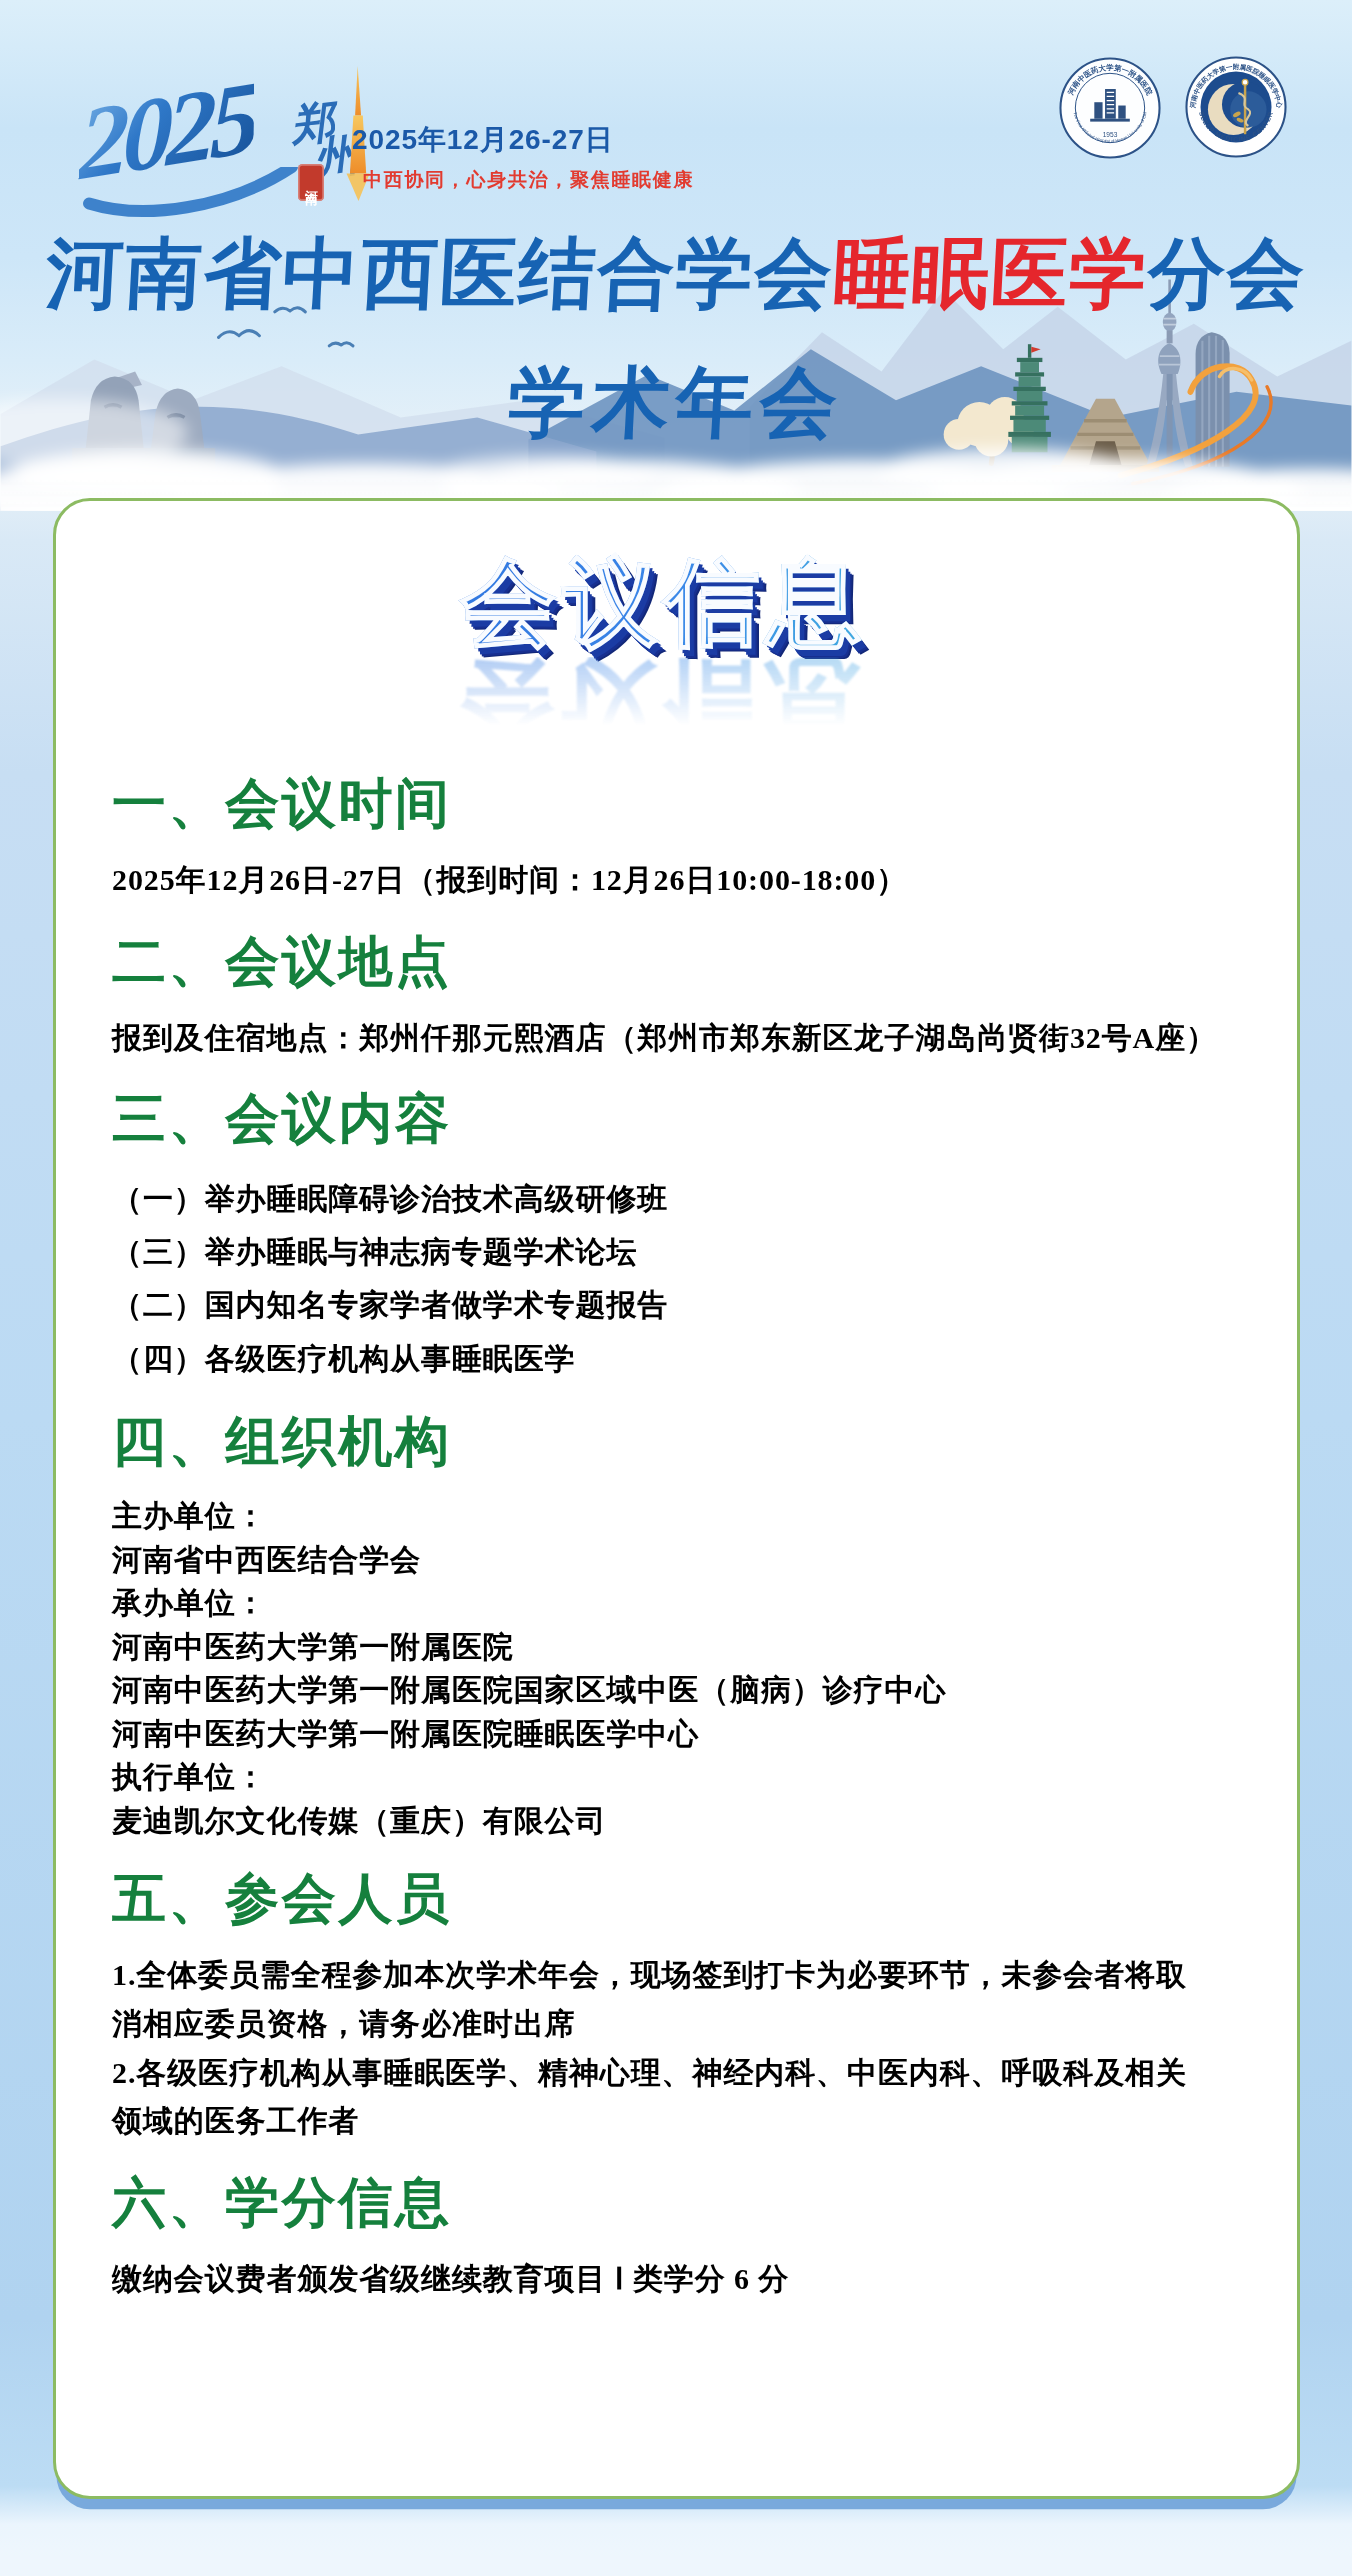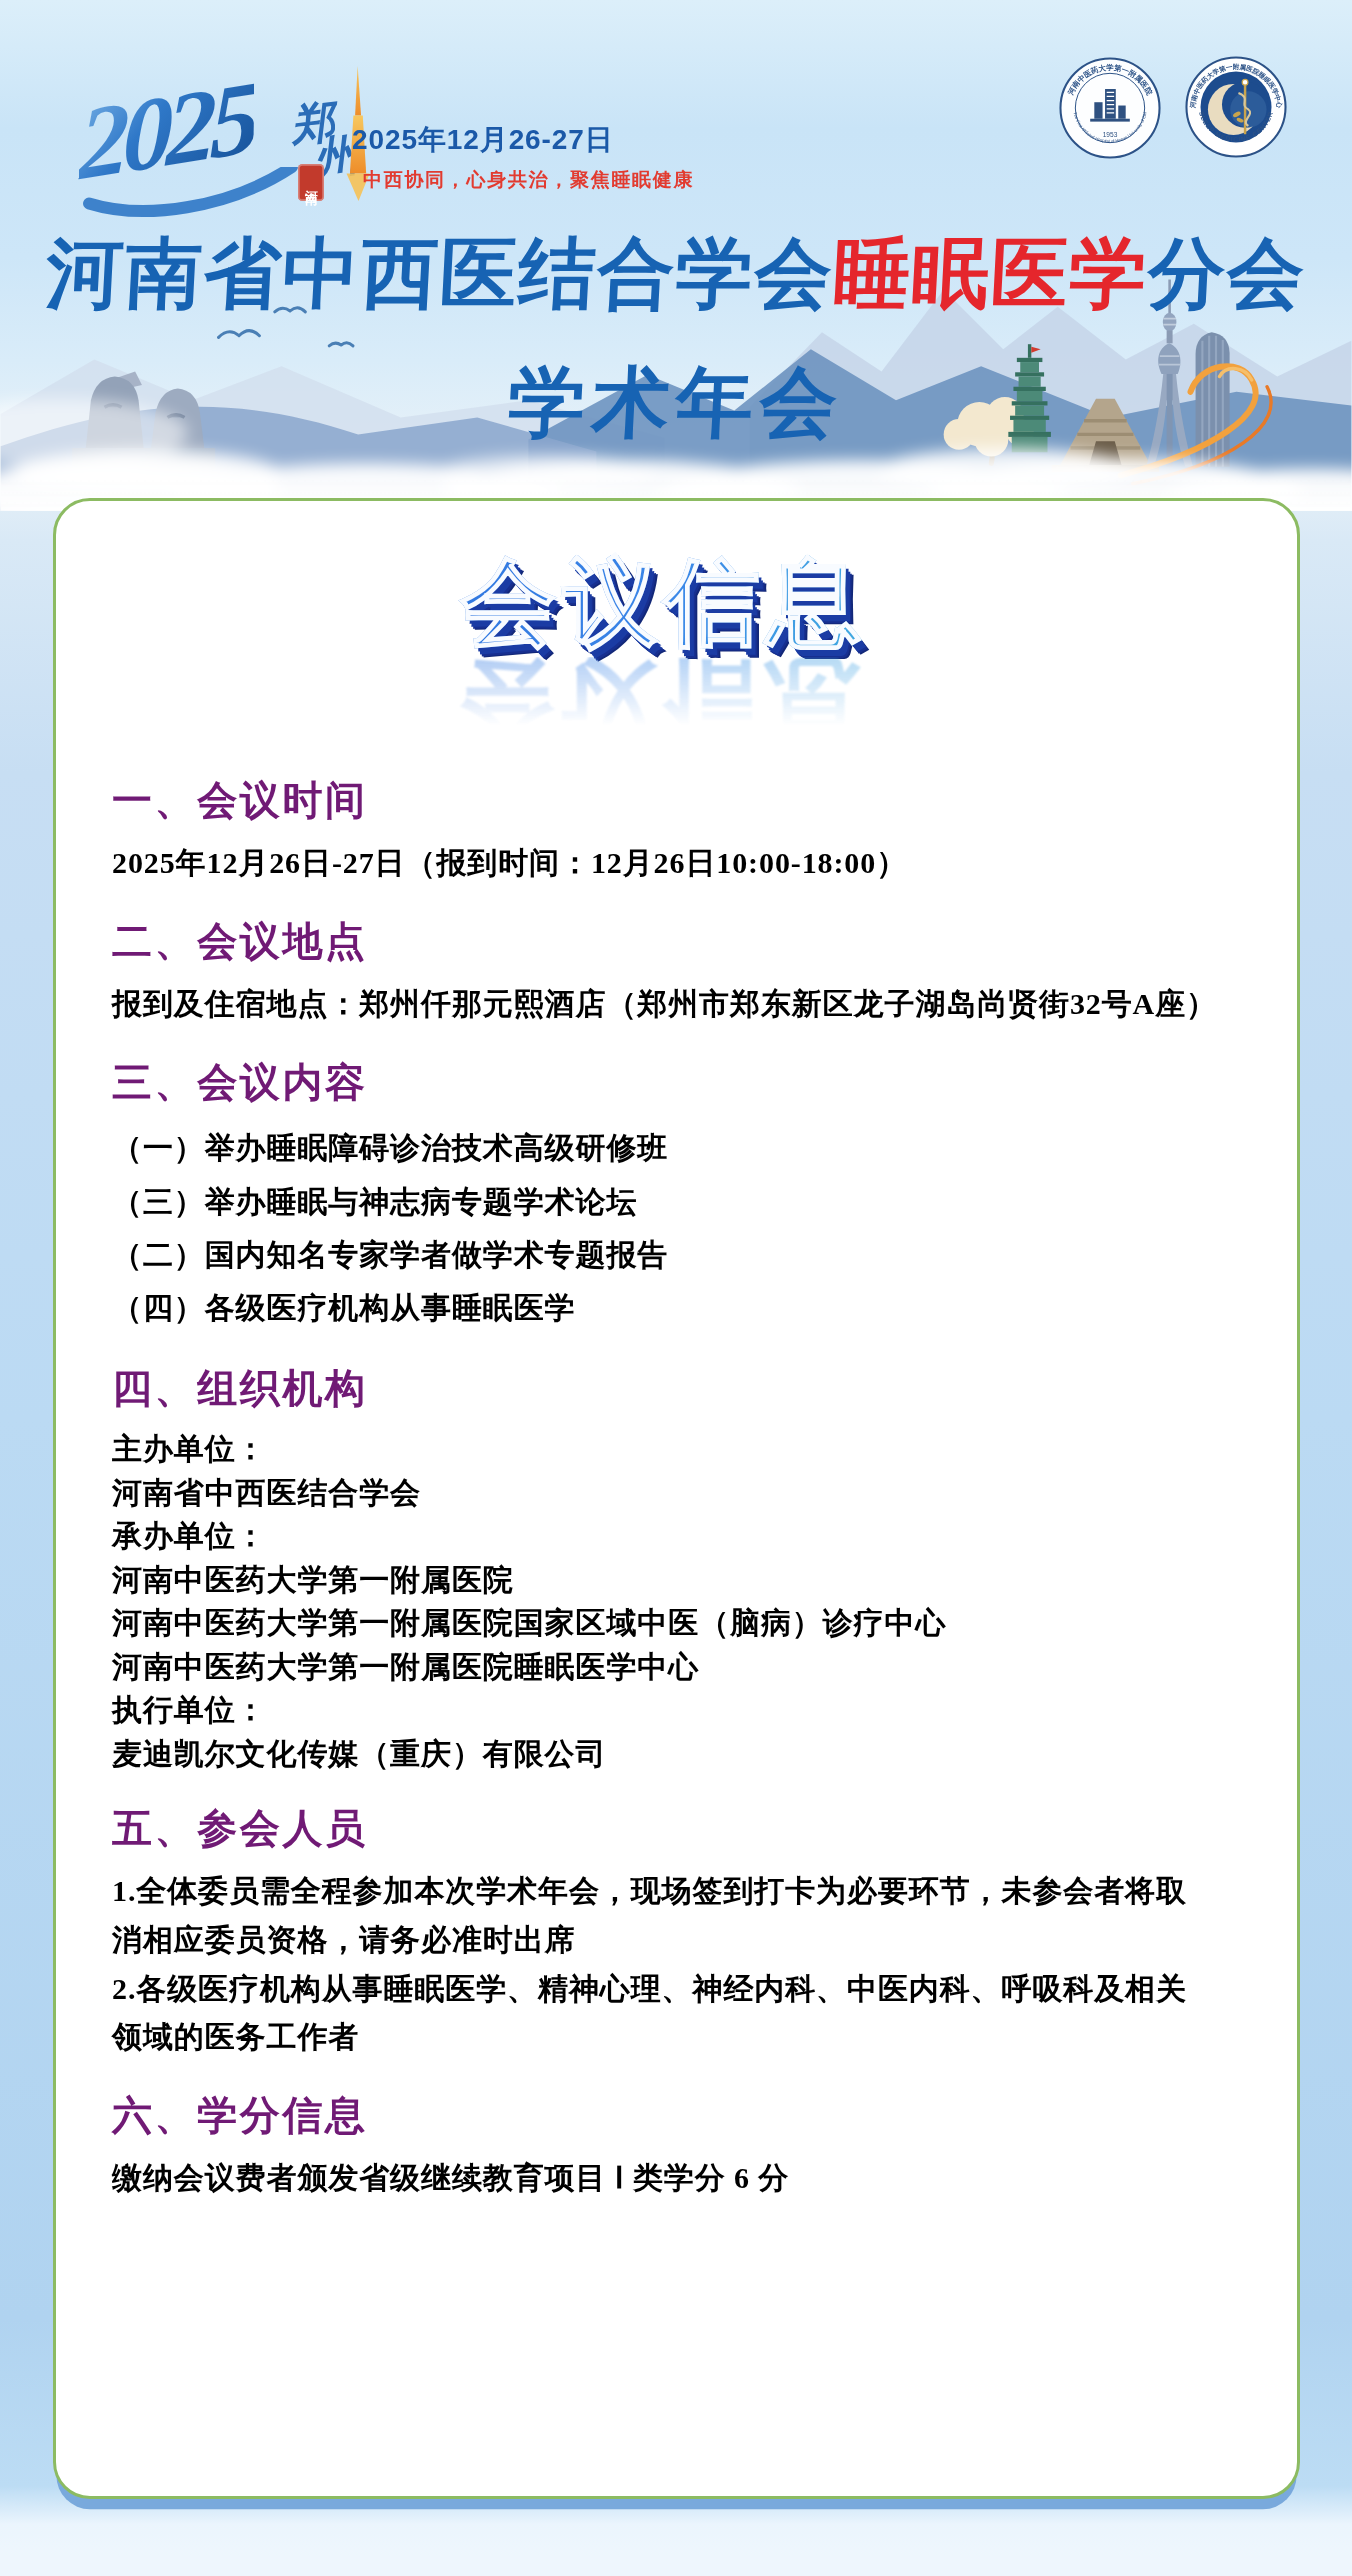--- a/index.html
+++ b/index.html
@@ -90,22 +90,22 @@
   .banner-reflection{
     top:102px;transform:scaleY(-1);filter:blur(0.9px);opacity:.45;
     background:linear-gradient(100deg,#2566d6 8%,#3a86e8 50%,#47c5da 90%);
     -webkit-background-clip:text;background-clip:text;color:transparent;
     -webkit-mask-image:linear-gradient(to bottom,transparent 28%,rgba(0,0,0,.85) 100%);
     mask-image:linear-gradient(to bottom,transparent 28%,rgba(0,0,0,.85) 100%);
   }
 
   .section{margin-top:29px;}
   .sec-heading{
-    font-family:Liberation Sans, sans-serif;font-weight:900;
-    font-size:40px;color:#701a75;letter-spacing:2.6px;line-height:1.2;
+    font-family:Liberation Mono, monospace;font-weight:900;
+    font-size:54px;color:#15803d;letter-spacing:2.6px;line-height:1.2;
     margin-bottom:15.3px;
   }
   .sec-line{
     font-family:"Liberation Serif",serif;font-weight:700;
     font-size:30px;color:#000;letter-spacing:0.9px;line-height:1.62;
   }
   .section.airy .sec-line{line-height:1.78;}
   .section.tight .sec-line{line-height:1.45;}
 
   .bottom-strip{position:absolute;left:0;bottom:0;width:100%;height:20.5px;background:#eef6fd;z-index:0;}

